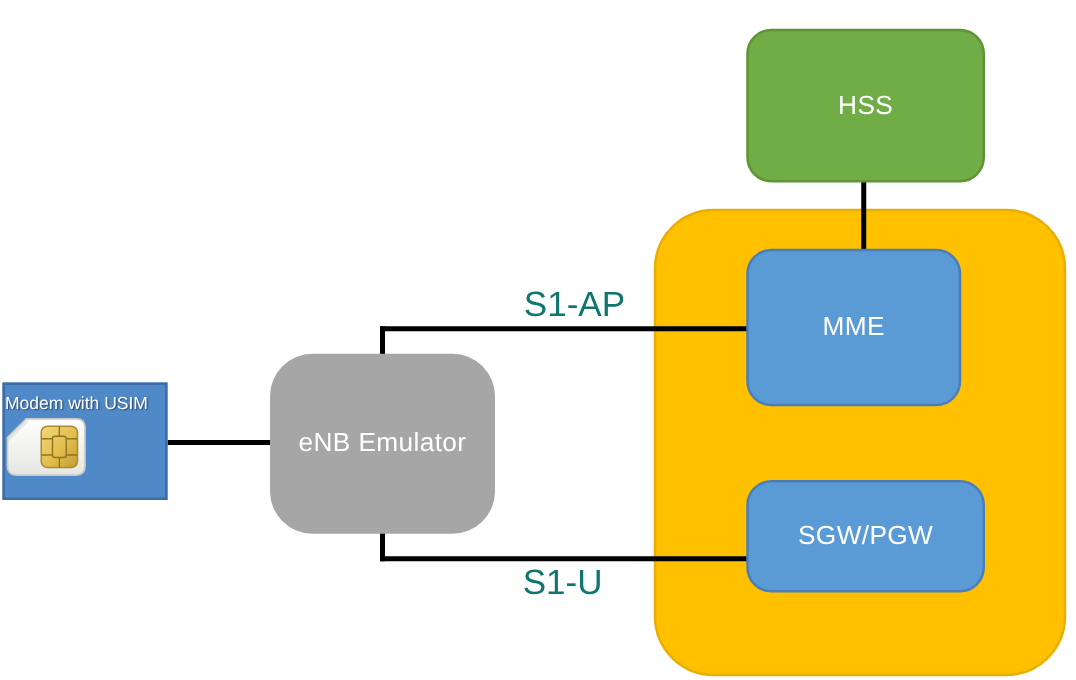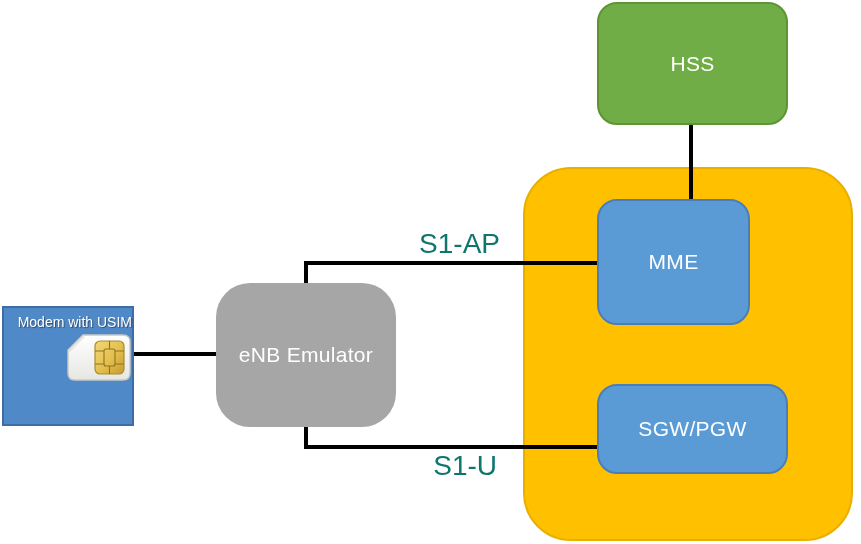--- a/index.html
+++ b/index.html
@@ -31,20 +31,21 @@
     justify-content: center;
     color: #ffffff;
     font-size: 21px;
     letter-spacing: 0.3px;
     box-sizing: border-box;
   }
   .node-hss {
     background: var(--node-green, #70AD47);
     border: 2px solid var(--node-green-border, #5E9434);
     border-radius: 20px;
+    margin-top: 21px;
   }
   .node-blue {
     background: var(--node-blue, #5B9BD5);
     border: 2px solid var(--node-blue-border, #4A7EBB);
     border-radius: 20px;
   }
   .node-enb {
     background: var(--node-gray, #A6A6A6);
     border-radius: 34px;
   }
@@ -60,27 +61,27 @@
     color: #0f766e;
     font-size: 28px;
     text-align: right;
   }
   
   .modem {
     position: absolute;
     left: 2px;
     top: 306px;
     width: 132px;
-    height: 120px;
+    height: 94px;
     background: var(--modem-blue, #5089C8);
     border: 2px solid var(--modem-blue-border, #3E6DA6);
     box-sizing: border-box;
     display: flex;
     flex-direction: column;
-    align-items: flex-end;
+    align-items: flex-start;
   }
   .modem-label {
     color: #ffffff;
     font-size: 14px;
     margin-top: 6px;
     white-space: nowrap;
     text-shadow: 1px 1px 1px rgba(0,0,0,0.45);
   }
   .sim-wrap {
     margin-top: 4px;
@@ -99,27 +100,27 @@
 
   <div class="line v" style="left:304px; top:261px; height:26px;"></div>
   <div class="line h" style="left:304px; top:261px; width:294px;"></div>
 
   <div class="line v" style="left:304px; top:423px; height:26px;"></div>
   <div class="line h" style="left:304px; top:445px; width:294px;"></div>
 
   <div class="line v" style="left:689px; top:124px; height:78px;"></div>
 
   <div class="edge-label" style="left:380px; top:228px; width:120px;">S1-AP</div>
-  <div class="edge-label" style="left:377px; top:450px; width:120px;">S1-U</div>
+  <div class="edge-label" style="left:362px; top:450px; width:120px;">S1-U</div>
 
   <div class="node node-hss" style="left:597px; top:2px; width:191px; height:123px;">
     <span>HSS</span>
   </div>
 
-  <div class="node node-blue" style="left:597px; top:199px; width:153px; height:126px;">
+  <div class="node node-blue" style="left:597px; top:199px; width:172px; height:126px;">
     <span>MME</span>
   </div>
 
   <div class="node node-blue" style="left:597px; top:384px; width:191px; height:90px;">
     <span>SGW/PGW</span>
   </div>
 
   <div class="node node-enb" style="left:216px; top:283px; width:180px; height:144px;text-align:right;">
     <span>eNB Emulator</span>
   </div>

